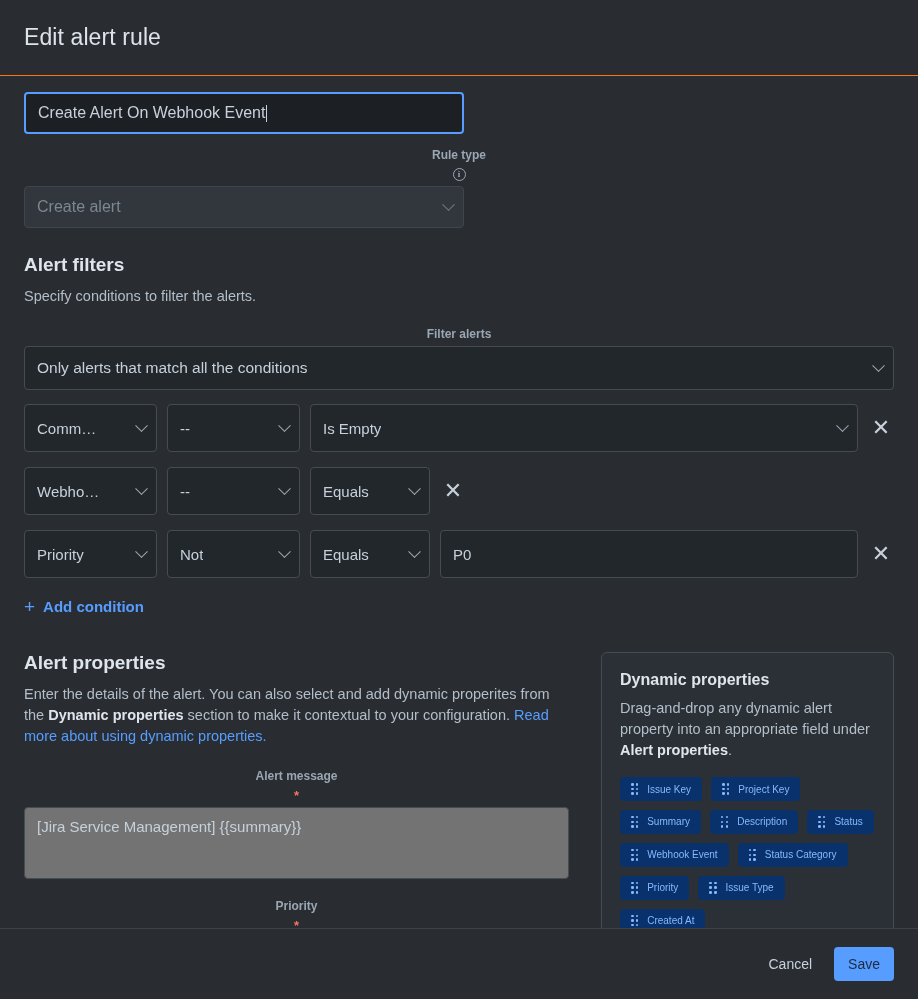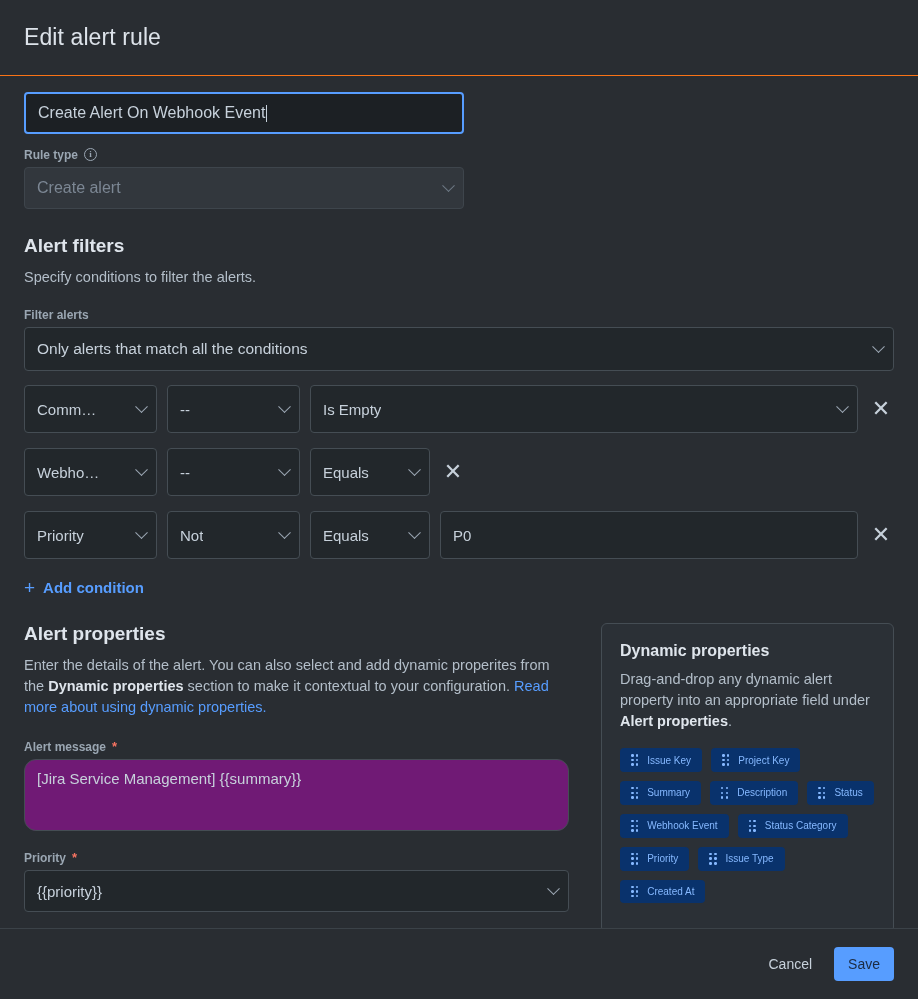--- a/index.html
+++ b/index.html
@@ -26,21 +26,21 @@
   .body {
     flex: 1 1 auto;
     padding: 16px 24px 0 24px;
     overflow: hidden;
     position: relative;
   }
 
   
   .label {
     font-size: 12px; font-weight: bold; color: #9aa6b2;
-    margin-bottom: 5px; display: flex; gap: 6px;
+    margin-bottom: 5px; display: flex; align-items: center; gap: 6px; flex-direction: column;
   }
   .req { color: #f87462; font-size: 13px; line-height: 1; }
 
   .info-icon {
     width: 13px; height: 13px; border-radius: 50%;
     border: 1.4px solid #9aa6b2; display: inline-flex;
     align-items: center; justify-content: center;
     font-size: 9px; font-weight: bold; color: #9aa6b2;
     font-family: "Liberation Serif", serif; line-height: 1;
   }
@@ -122,21 +122,21 @@
   
   .lower { display: flex; gap: 28px; align-items: flex-start; }
   .col-left { width: 545px; flex: 0 0 545px; }
   .col-right { flex: 1 1 auto; }
 
   .strong { font-weight: bold; color: #dfe5ec; }
   .link { color: #579dff; text-decoration: none; }
 
   textarea.msg {
     width: 545px; height: 72px; resize: none;
-    background: #701a75; border: 1px solid #454d54; border-radius: 12px;
+    background: #737373; border: 1px solid #454d54; border-radius: 4px;
     color: #c7d1db; font-size: 15px; padding: 10px 12px;
     font-family: "Liberation Sans", sans-serif;
     outline: none;
   }
   .priority-select { width: 545px; height: 42px; font-size: 15px; }
 
   
   .dyn-panel {
     border: 1px solid #454d54; border-radius: 6px;
     background: #2b3036;
@@ -270,21 +270,21 @@
           </button>
         </div>
       </div>
 
     <button class="add-cond">
       <span class="plus">+</span>
       <span>Add condition</span>
     </button>
 
     
-    <div class="lower" style="margin-top:22px;gap:32px;">
+    <div class="lower" style="margin-top:32px;gap:32px;">
 
       <div class="col-left">
         <h2 class="section">Alert properties</h2>
         <p class="section-desc" style="margin-top:10px;">
           <span>Enter the details of the alert. You can also select and add dynamic properites from the </span><span class="strong">Dynamic properties</span><span> section to make it contextual to your configuration. </span><a href="#" class="link">Read more about using dynamic properties.</a>
         </p>
 
         <div class="label" style="margin-top:22px;">
           <span>Alert message</span>
             <span class="req">*</span>

